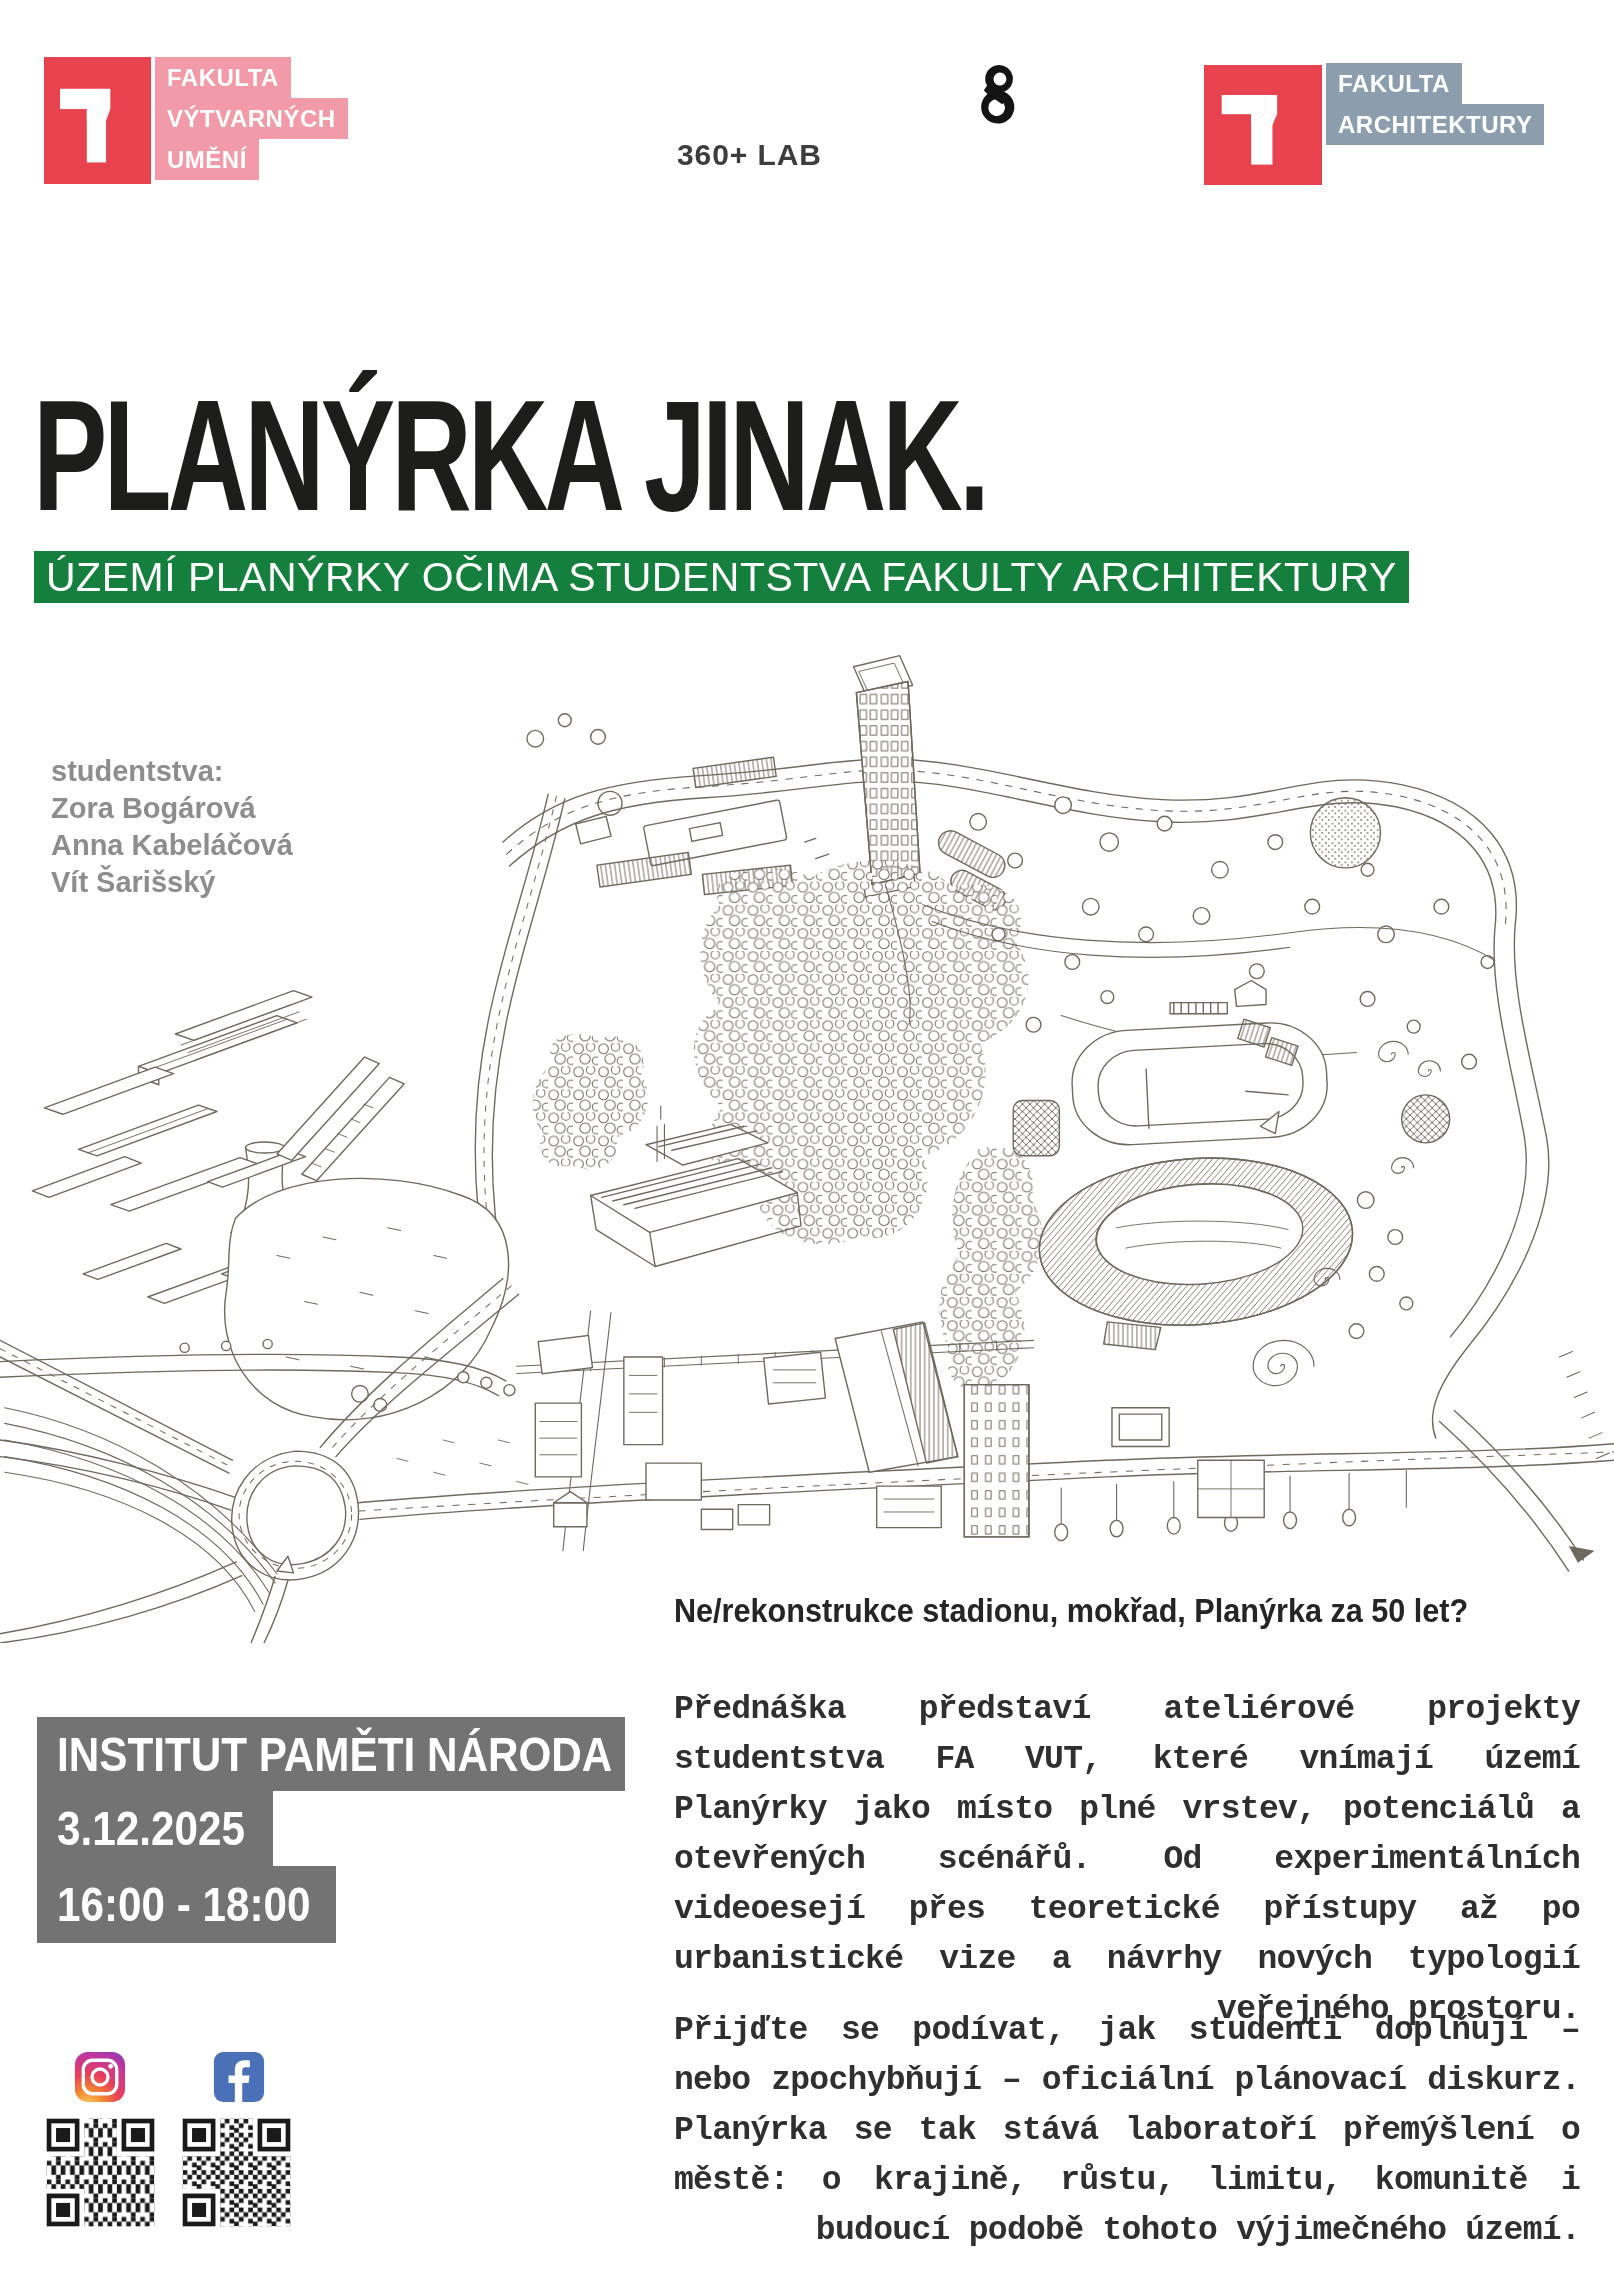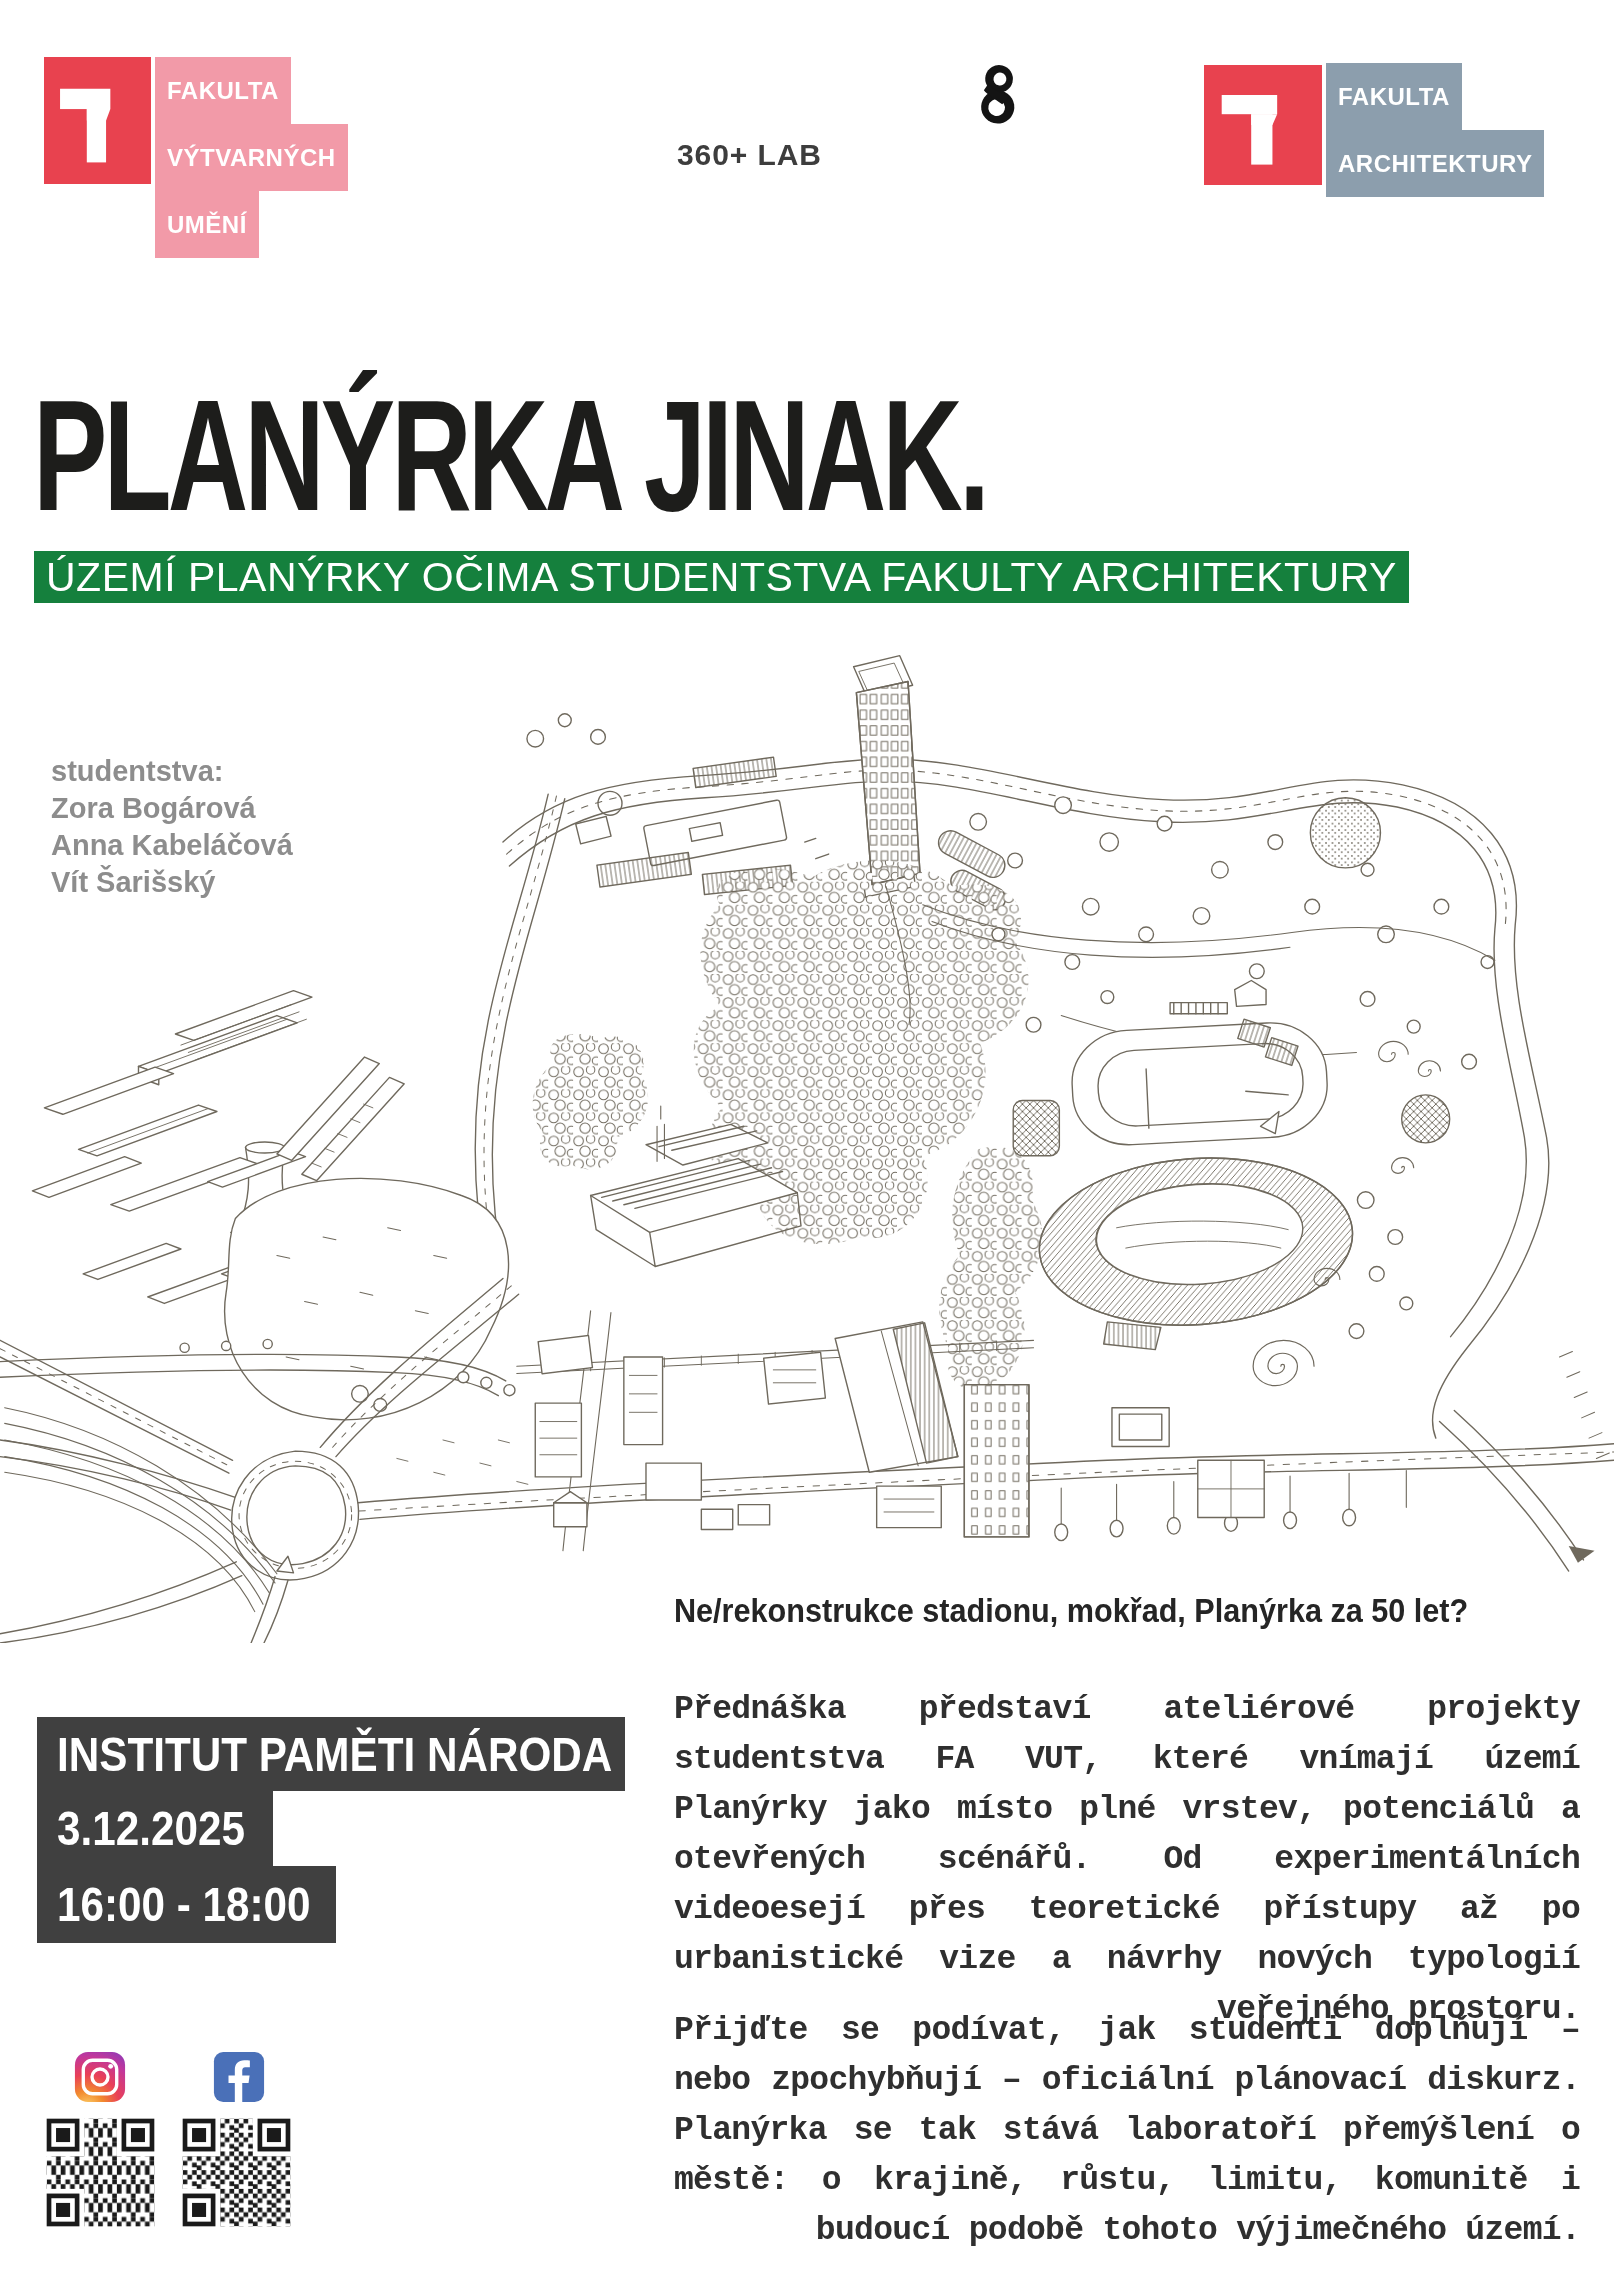--- a/index.html
+++ b/index.html
@@ -5,21 +5,21 @@
   html,body{margin:0;padding:0;background:#ffffff;}
   .page{position:relative;width:1614px;height:2290px;background:#ffffff;overflow:hidden;
         font-family:"Liberation Sans",sans-serif;}
   .abs{position:absolute;}
 
   
   .logo-square{position:absolute;background:#e8424f;}
   .logo-square svg{display:block;width:100%;height:100%;}
   .logo-lines{position:absolute;display:flex;flex-direction:column;align-items:flex-start;}
   .logo-line{display:block;color:#ffffff;font-weight:700;font-size:24px;line-height:41px;
-             height:41px;padding:13px 12px;letter-spacing:0.5px;white-space:nowrap;}
+             height:41px;padding:0 12px;letter-spacing:0.5px;white-space:nowrap;}
   .pink .logo-line{background:#f29aa8;}
   .blue .logo-line{background:#8c9ead;}
   .lab-label{position:absolute;left:677px;top:138px;font-size:30px;font-weight:700;
              color:#3d3d3d;letter-spacing:0.9px;}
 
   
   .main-title{position:absolute;left:33px;top:377px;font-size:157px;font-weight:700;
               line-height:1;color:#1d1d1b;letter-spacing:-5.5px;white-space:nowrap;
               transform:scaleX(.71);transform-origin:left top;}
   .subtitle-bar{position:absolute;left:34px;top:551px;width:1375px;height:52px;background:#15803d;
@@ -28,21 +28,21 @@
                 transform:scaleX(1);overflow:hidden;}
 
   
   .credits{position:absolute;left:51px;top:753px;color:#8d8d8d;font-weight:700;
            font-size:29px;line-height:37px;}
 
   
   .illustration{position:absolute;left:0;top:628px;width:1614px;height:1015px;}
 
   
-  .event-block{position:absolute;background:#404040;color:#ffffff;font-weight:700;
+  .event-block{position:absolute;background:#737373;color:#ffffff;font-weight:700;
                box-sizing:border-box;padding-left:20px;white-space:nowrap;overflow:visible;}
   .event-block span{display:inline-block;transform:scaleX(.88);transform-origin:left center;}
   .ev1{left:37px;top:1717px;width:588px;height:74px;font-size:48px;line-height:76px;}
   .ev2{left:37px;top:1790px;width:236px;height:76px;font-size:48px;line-height:78px;}
   .ev3{left:37px;top:1866px;width:299px;height:77px;font-size:48px;line-height:78px;}
 
   
   .body-heading{position:absolute;left:674px;top:1591px;font-size:34px;font-weight:700;
                 color:#252525;white-space:nowrap;transform:scaleX(.9);transform-origin:left top;}
   .body-par{position:absolute;left:674px;width:906px;font-size:33px;font-weight:700;

